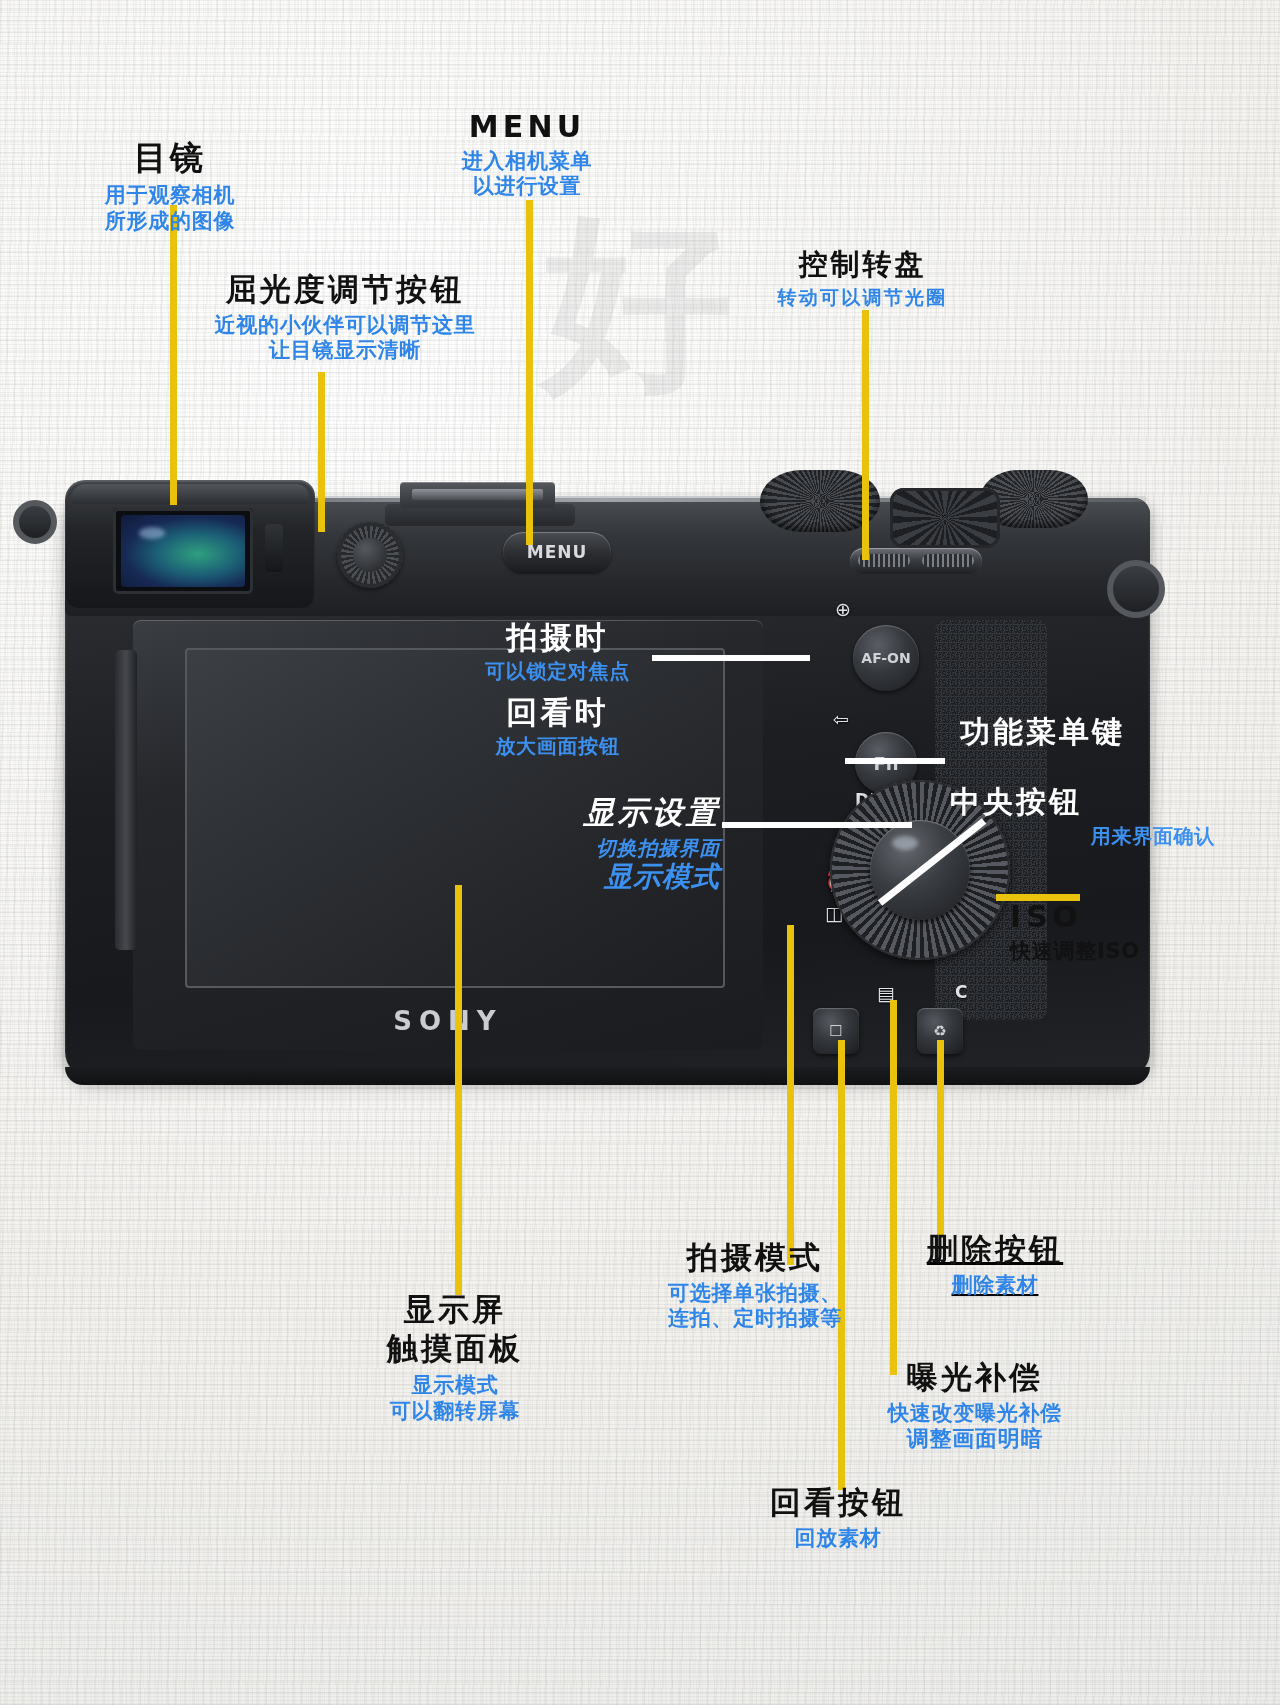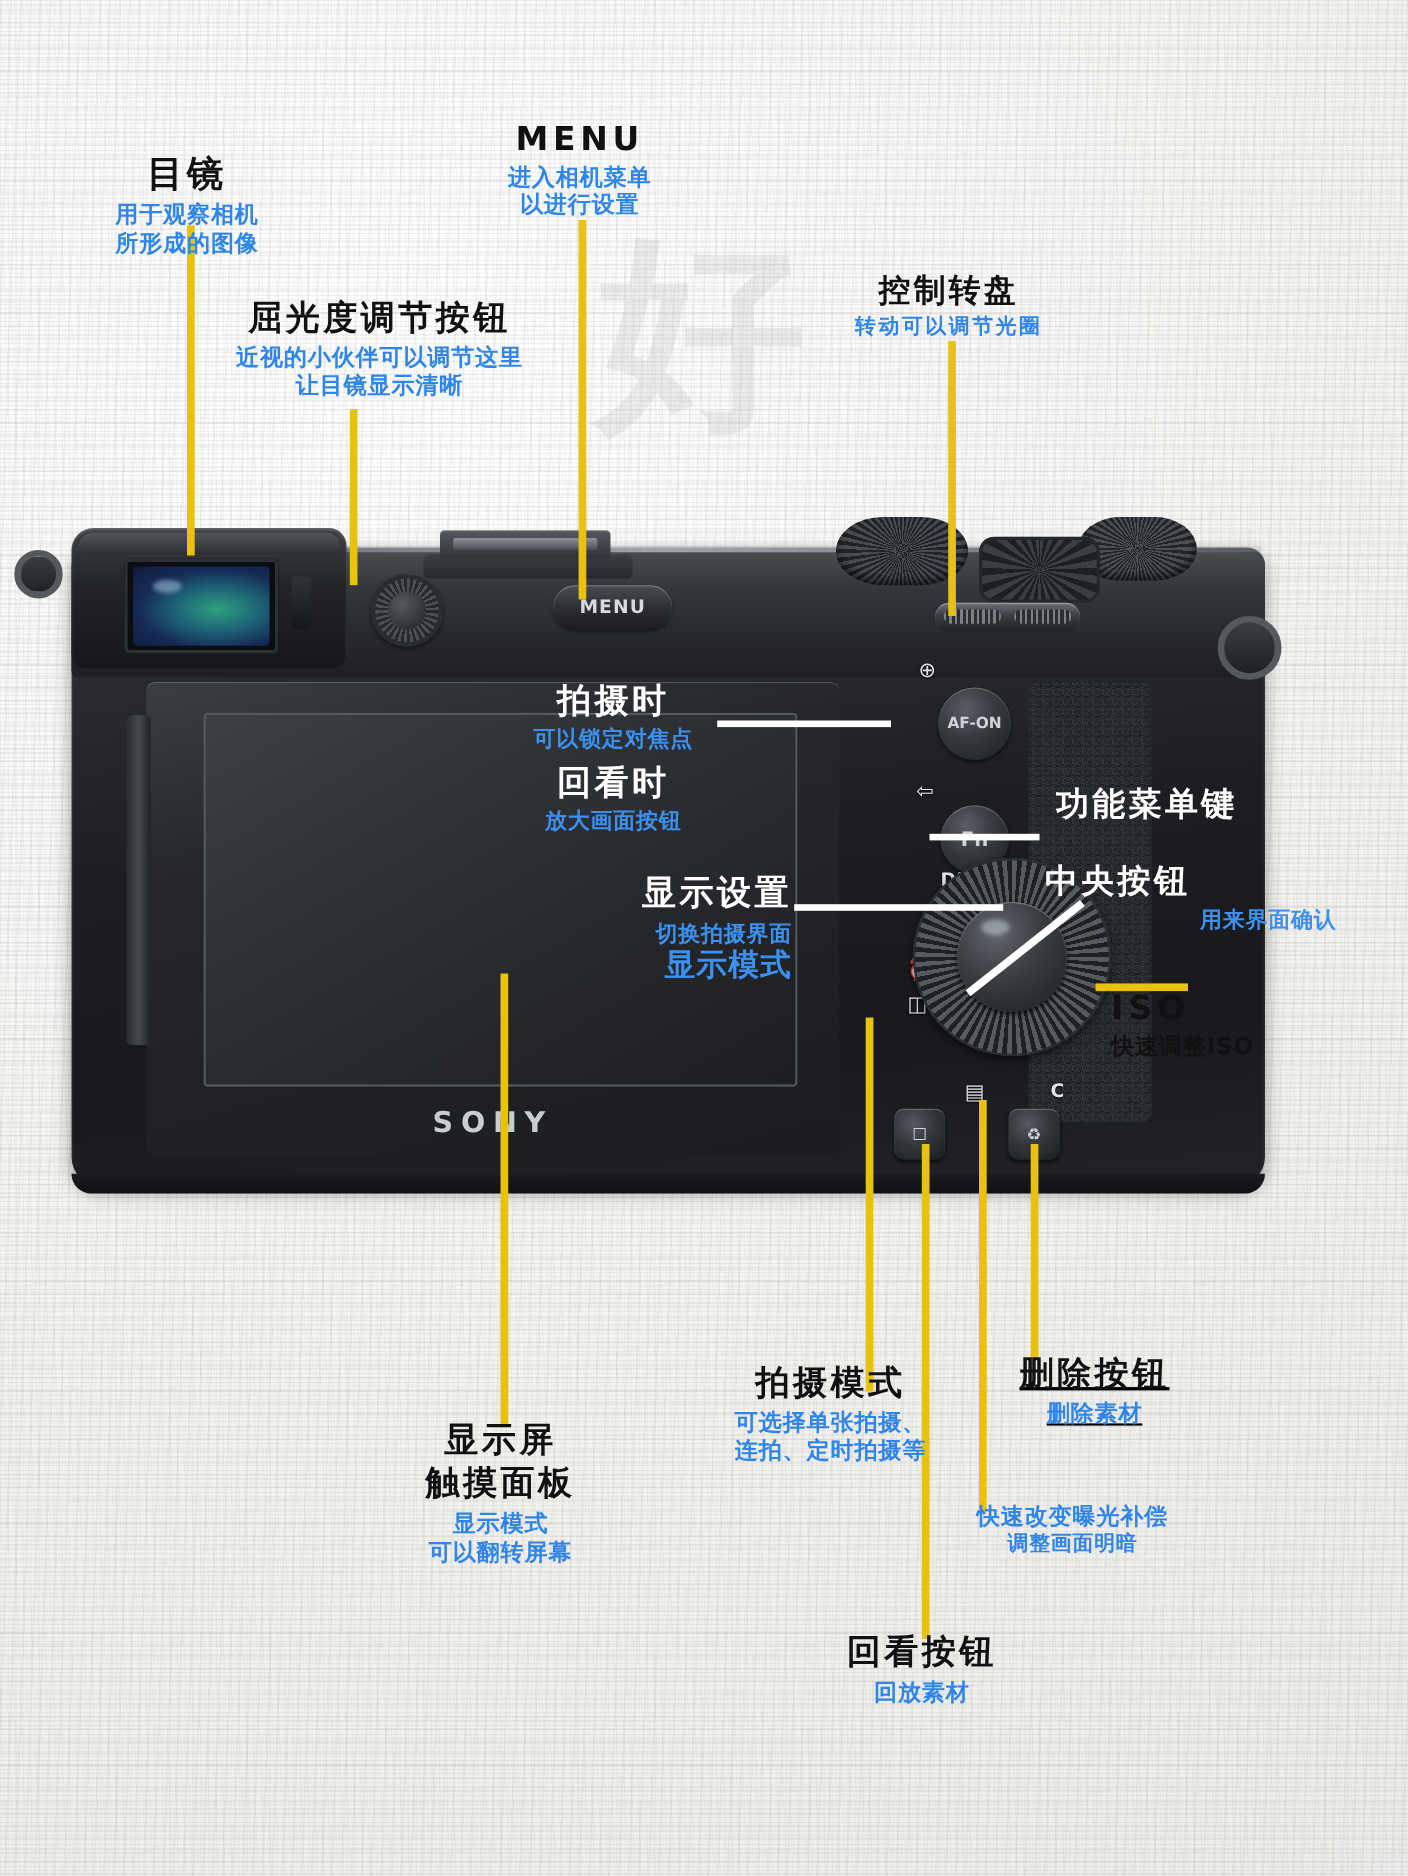--- a/index.html
+++ b/index.html
@@ -42,21 +42,21 @@
     font-family:"DejaVu Sans","Liberation Sans",sans-serif;
     font-weight:700; color:#111; letter-spacing:.10em; line-height:1.12;
   }
   .ann .d{
     font-family:"DejaVu Sans","Liberation Sans",sans-serif;
     font-weight:700; color:#2f86e8; line-height:1.22; letter-spacing:.035em;
   }
   .ann.onscreen .t{ color:#ffffff; }
   .ann.onscreen .d{ color:#3c90ef; }
   .ctr{ text-align:center; }
-  .rgt{ text-align:right; }
+  .rgt{ text-align:right;font-style:italic; }
   .lft{ text-align:left; }
 
   
   .lineV{ position:absolute; width:7px; background:#e8c20c; z-index:20; }
   .lineH{ position:absolute; height:7px; background:#e8c20c; z-index:20; }
   .lineHw{ position:absolute; height:6px; background:#ffffff; z-index:28; }
   .lineDiag{ position:absolute; z-index:28; }
 
   
   #camera{ position:absolute; left:55px; top:470px; width:1175px; height:615px; z-index:10; }
@@ -439,20 +439,21 @@
   <div class="d" style="font-size:21px; margin-top:6px;">可选择单张拍摄、</div>
   <div class="d" style="font-size:21px;">连拍、定时拍摄等</div>
 </div>
 
 <div class="ann ctr" style="left:718px; top:1485px; width:240px;">
   <div class="t" style="font-size:31px;">回看按钮</div>
   <div class="d" style="font-size:21px; margin-top:6px;">回放素材</div>
 </div>
 
 <div class="ann ctr" style="left:845px; top:1360px; width:260px;">
+  <div class="t" style="font-size:31px;">曝光补偿</div>
   <div class="d" style="font-size:21px; margin-top:6px;">快速改变曝光补偿</div>
-  <div class="d" style="font-size:19px;">调整画面明暗</div>
+  <div class="d" style="font-size:22px;">调整画面明暗</div>
 </div>
 
 <div class="ann ctr" style="left:880px; top:1232px; width:230px;text-decoration:underline;">
   <div class="t" style="font-size:31px;">删除按钮</div>
   <div class="d" style="font-size:21px; margin-top:6px;">删除素材</div>
 </div>
 
 </body></html>

